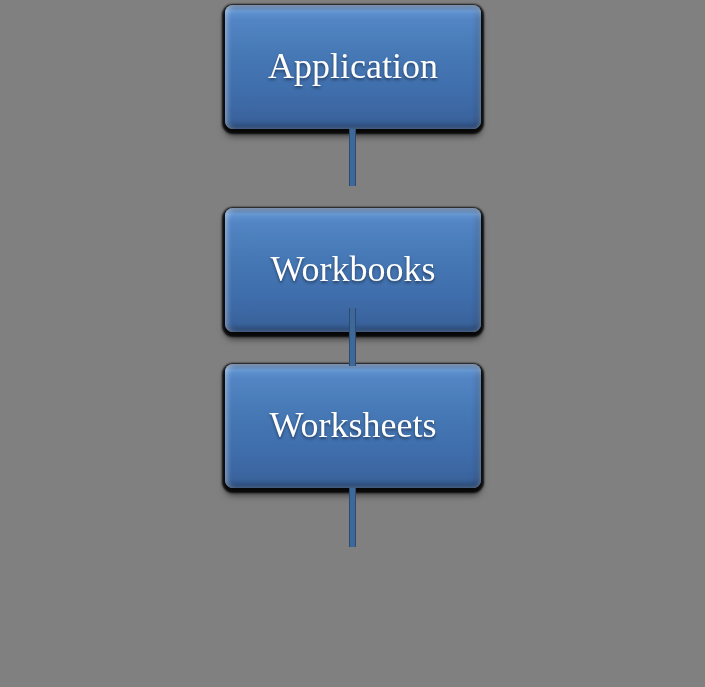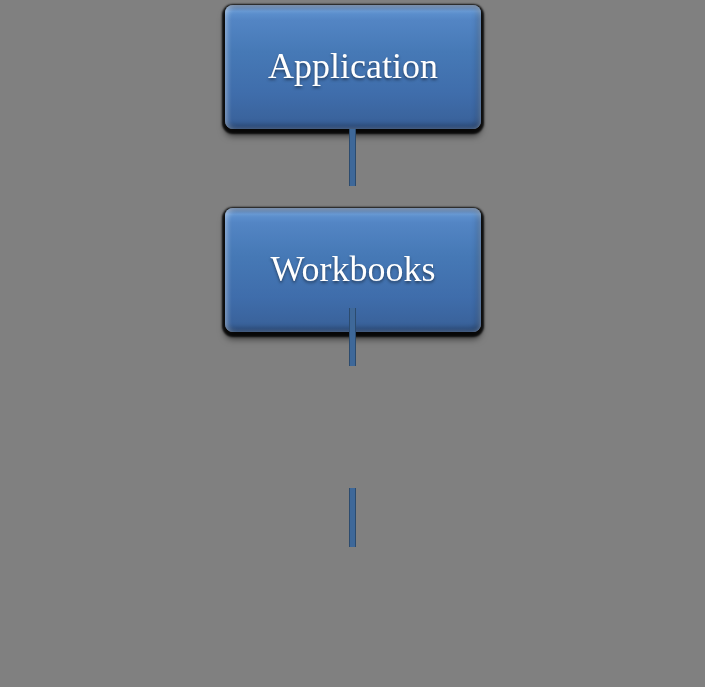--- a/index.html
+++ b/index.html
@@ -74,15 +74,18 @@
   <div class="connector c3"></div>
 
   <div class="node n1">
     <div class="node-label">Application</div>
   </div>
 
   <div class="node n2">
     <div class="node-label">Workbooks</div>
   </div>
 
+  <div class="node n3">
+    <div class="node-label">Worksheets</div>
+  </div>
 
 
 </div>
 
 </body></html>

